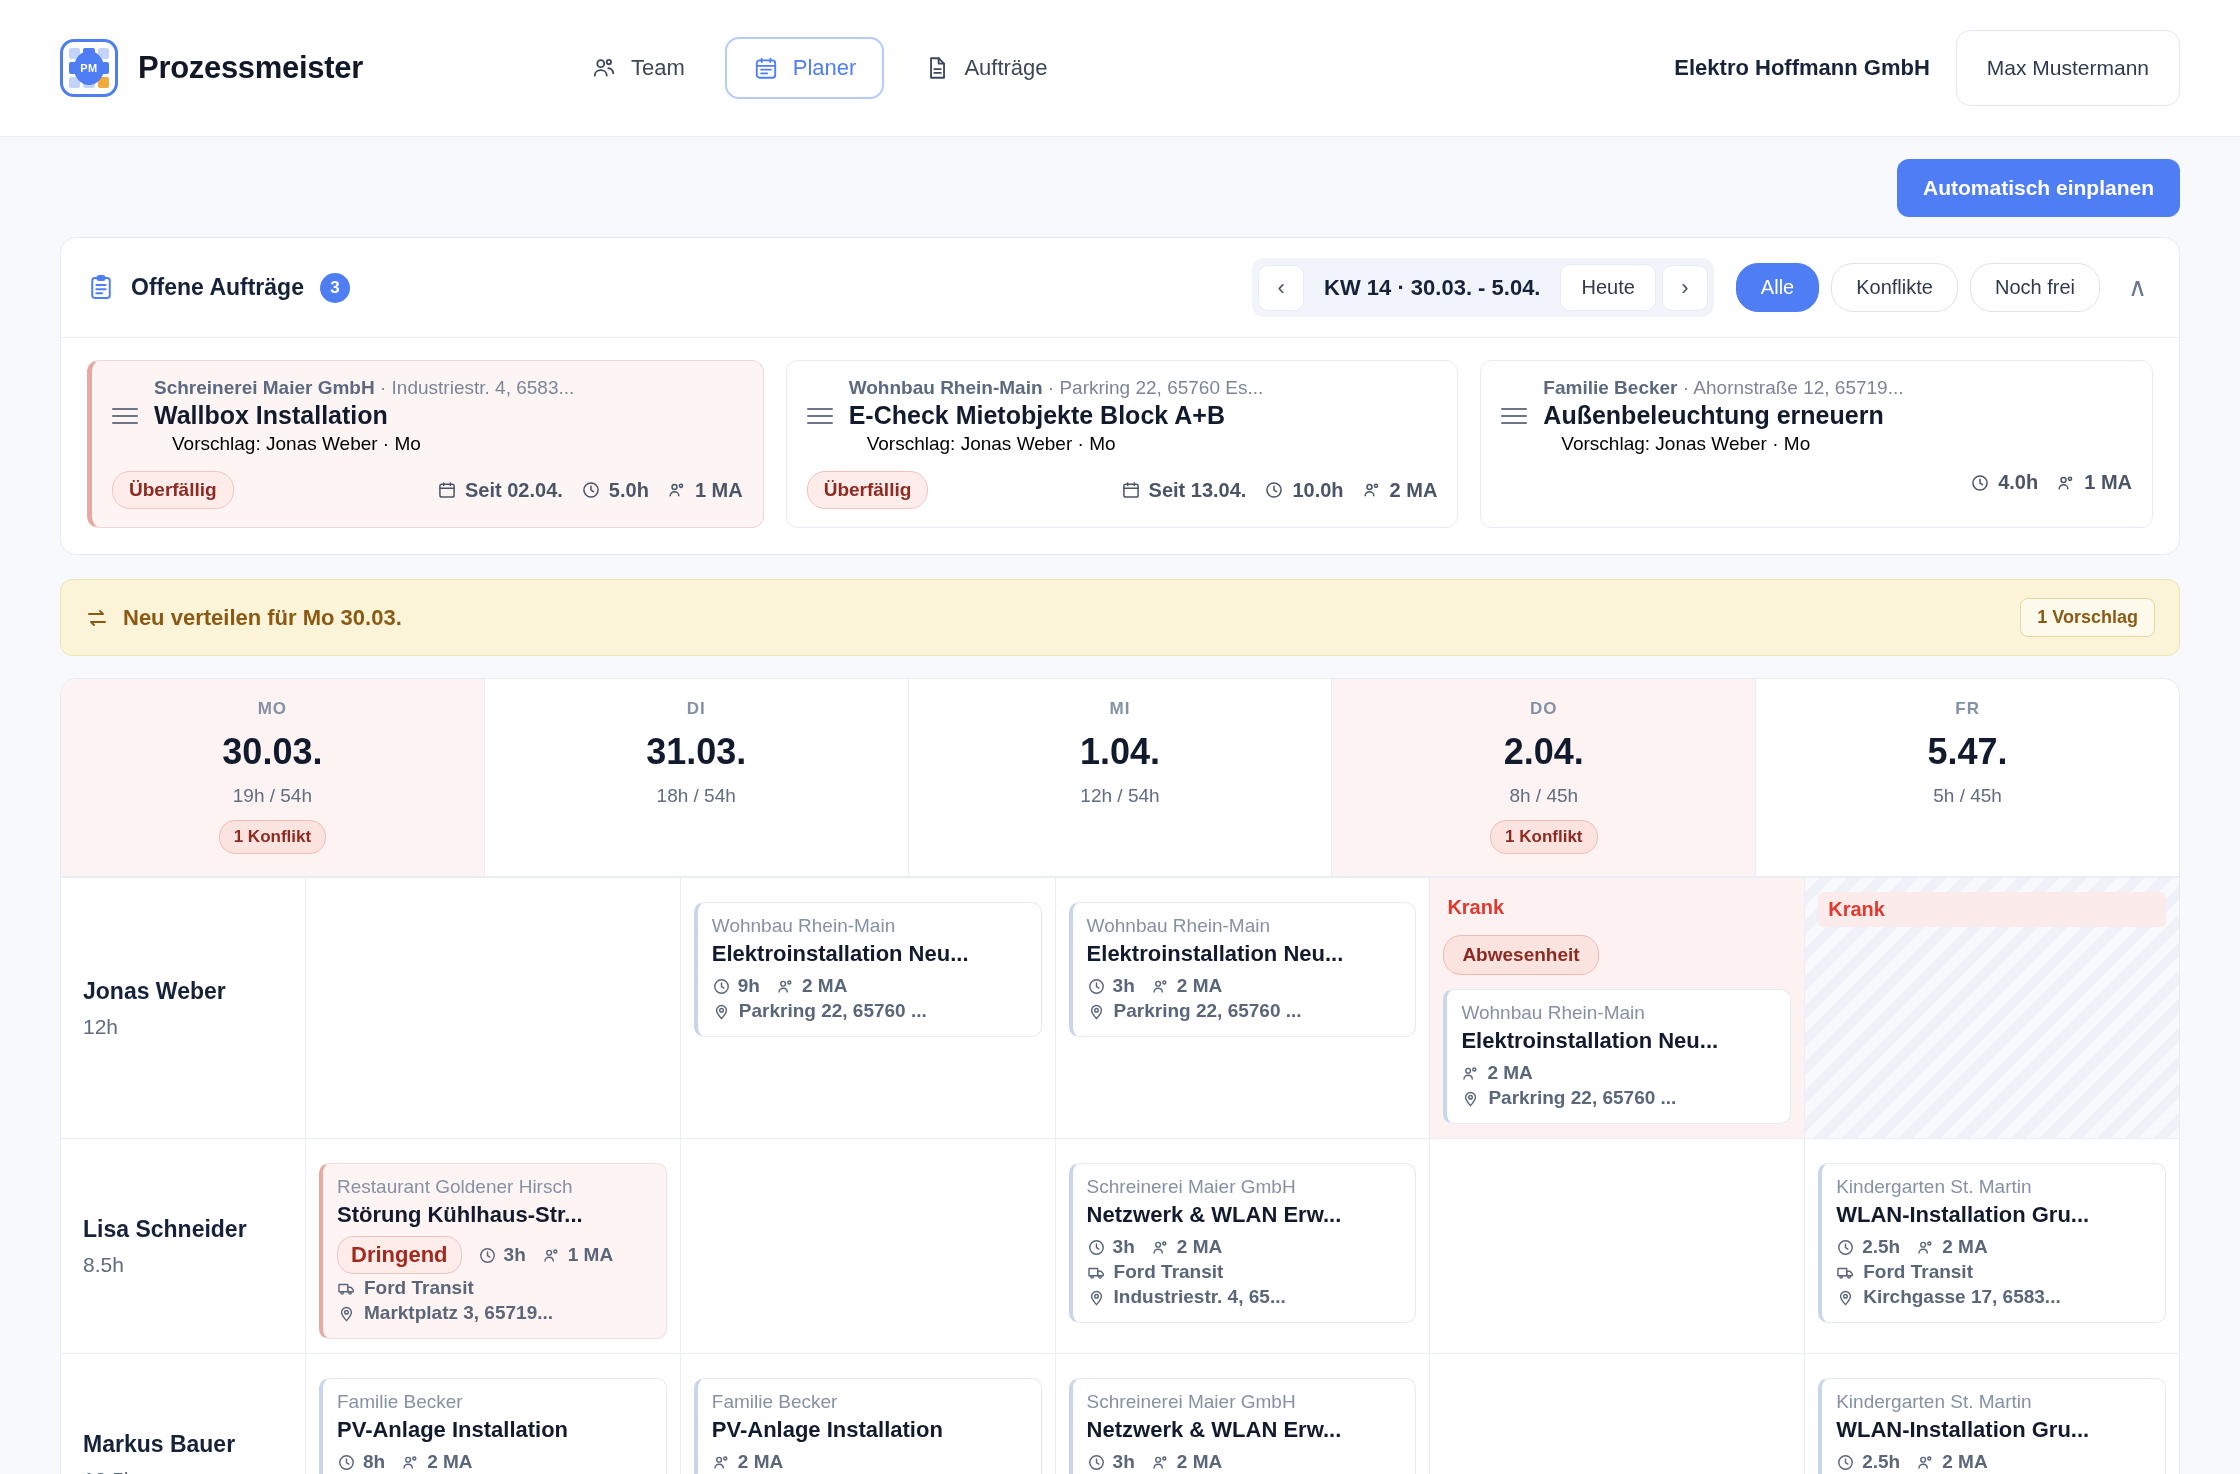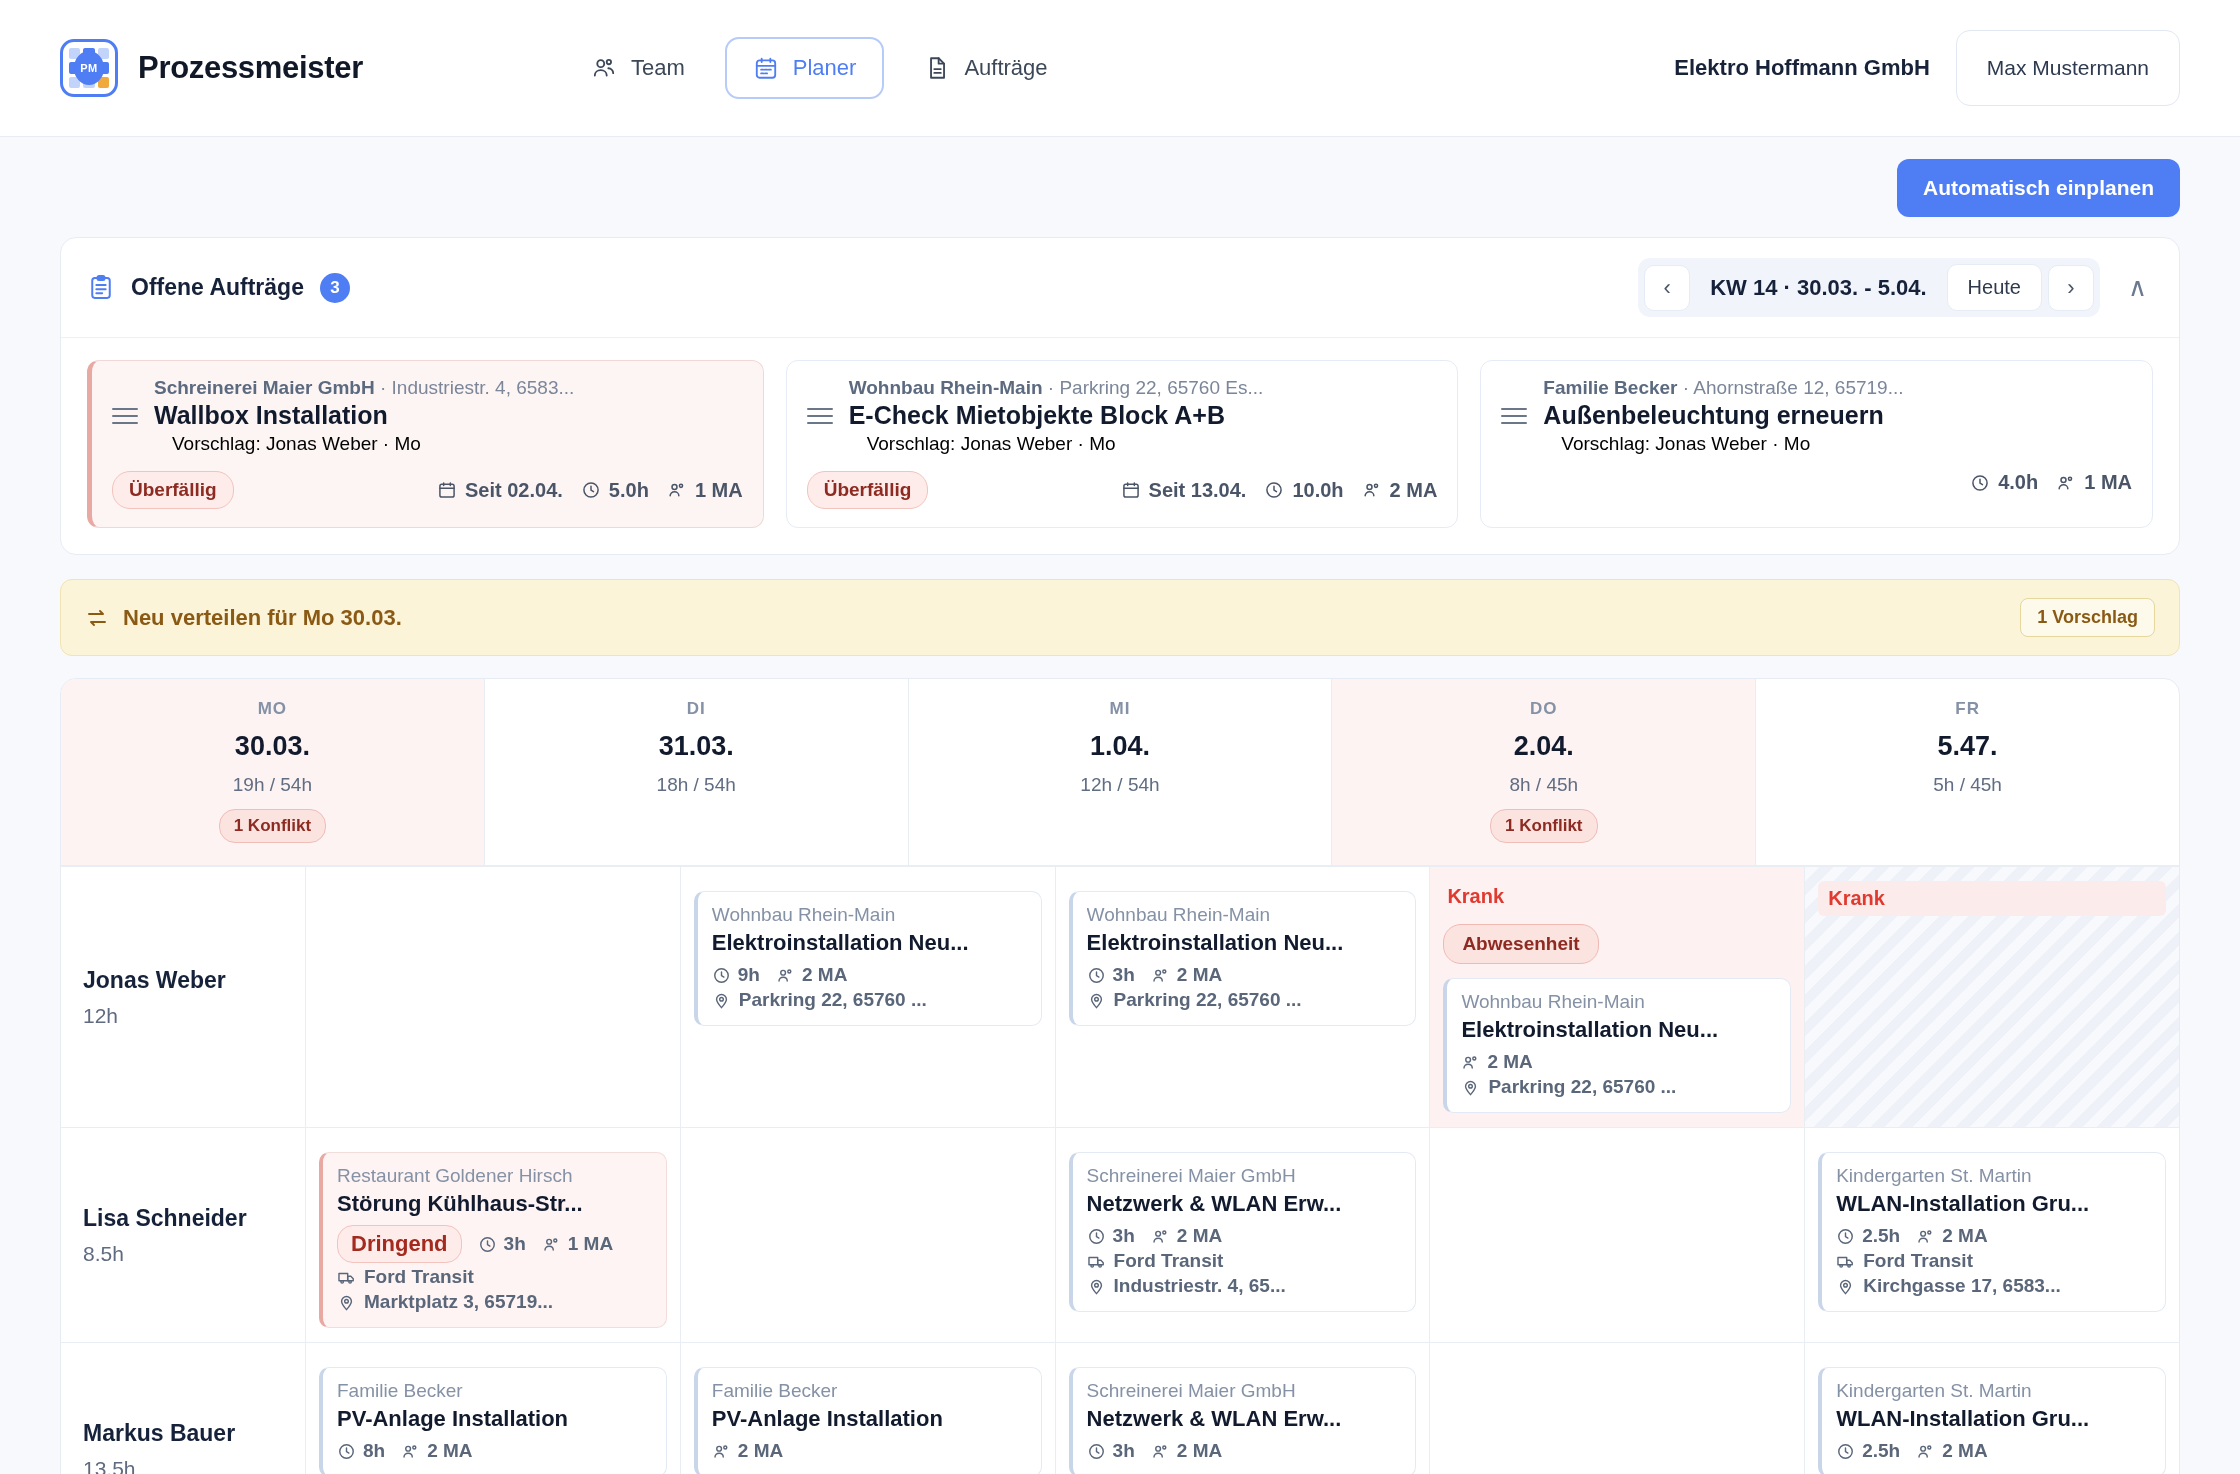--- a/index.html
+++ b/index.html
@@ -155,21 +155,21 @@
   .grid-row { display: flex; }
   .grid-head { border-bottom: 1px solid #e9eef5; }
   .col-emp { width: 245px; flex: 0 0 245px; border-right: 1px solid #e9eef5; }
   .col-day { flex: 1 1 0; border-right: 1px solid #e9eef5; min-width: 0; }
   .col-day:last-child { border-right: none; }
 
   .emp-head { display: flex; align-items: center; gap: 14px; padding: 26px 22px; font-size: 22px; font-weight: bold; color: #16213a; }
   .day-head { padding: 20px 10px 22px; text-align: center; }
   .day-head.conflict-day { background: #fdf3f2; }
   .dow { font-size: 17px; font-weight: bold; color: #8491a6; letter-spacing: 1px; }
-  .ddate { font-size: 27px; font-weight: bold; color: #121b2e; margin-top: 12px; }
+  .ddate { font-size: 36px; font-weight: bold; color: #121b2e; margin-top: 12px; }
   .dhours { font-size: 19px; color: #606d83; margin-top: 12px; }
   .conflict-badge {
     display: inline-block; margin-top: 13px;
     background: #fbe3e0; border: 1px solid #f0bdb7; color: #8d2a21;
     border-radius: 16px; padding: 6px 14px; font-size: 17px; font-weight: bold;
   }
 
   .emp-cell { padding: 0 22px; display: flex; flex-direction: column; justify-content: center; }
   .emp-name { font-size: 23px; font-weight: bold; color: #16213a; }
   .emp-hours { font-size: 21px; color: #5f6b80; margin-top: 10px; }
@@ -287,20 +287,25 @@
       <span class="count-badge">3</span>
     </div>
 
     <div class="panel-tools">
       <div class="weeknav">
         <button class="nav-arrow">‹</button>
         <span class="week-label">KW 14 · 30.03. - 5.04.</span>
         <button class="today-btn">Heute</button>
         <button class="nav-arrow">›</button>
       </div>
+      <div class="filters">
+        <button class="pill sel">Alle</button>
+        <button class="pill">Konflikte</button>
+        <button class="pill">Noch frei</button>
+      </div>
       <button class="chevron-up">∧</button>
     </div>
   </div>
 
   <div class="orders-row">
 
     <div class="order-card overdue">
       <div class="order-client">
         <b>Schreinerei Maier GmbH</b>
         <span> · </span>

